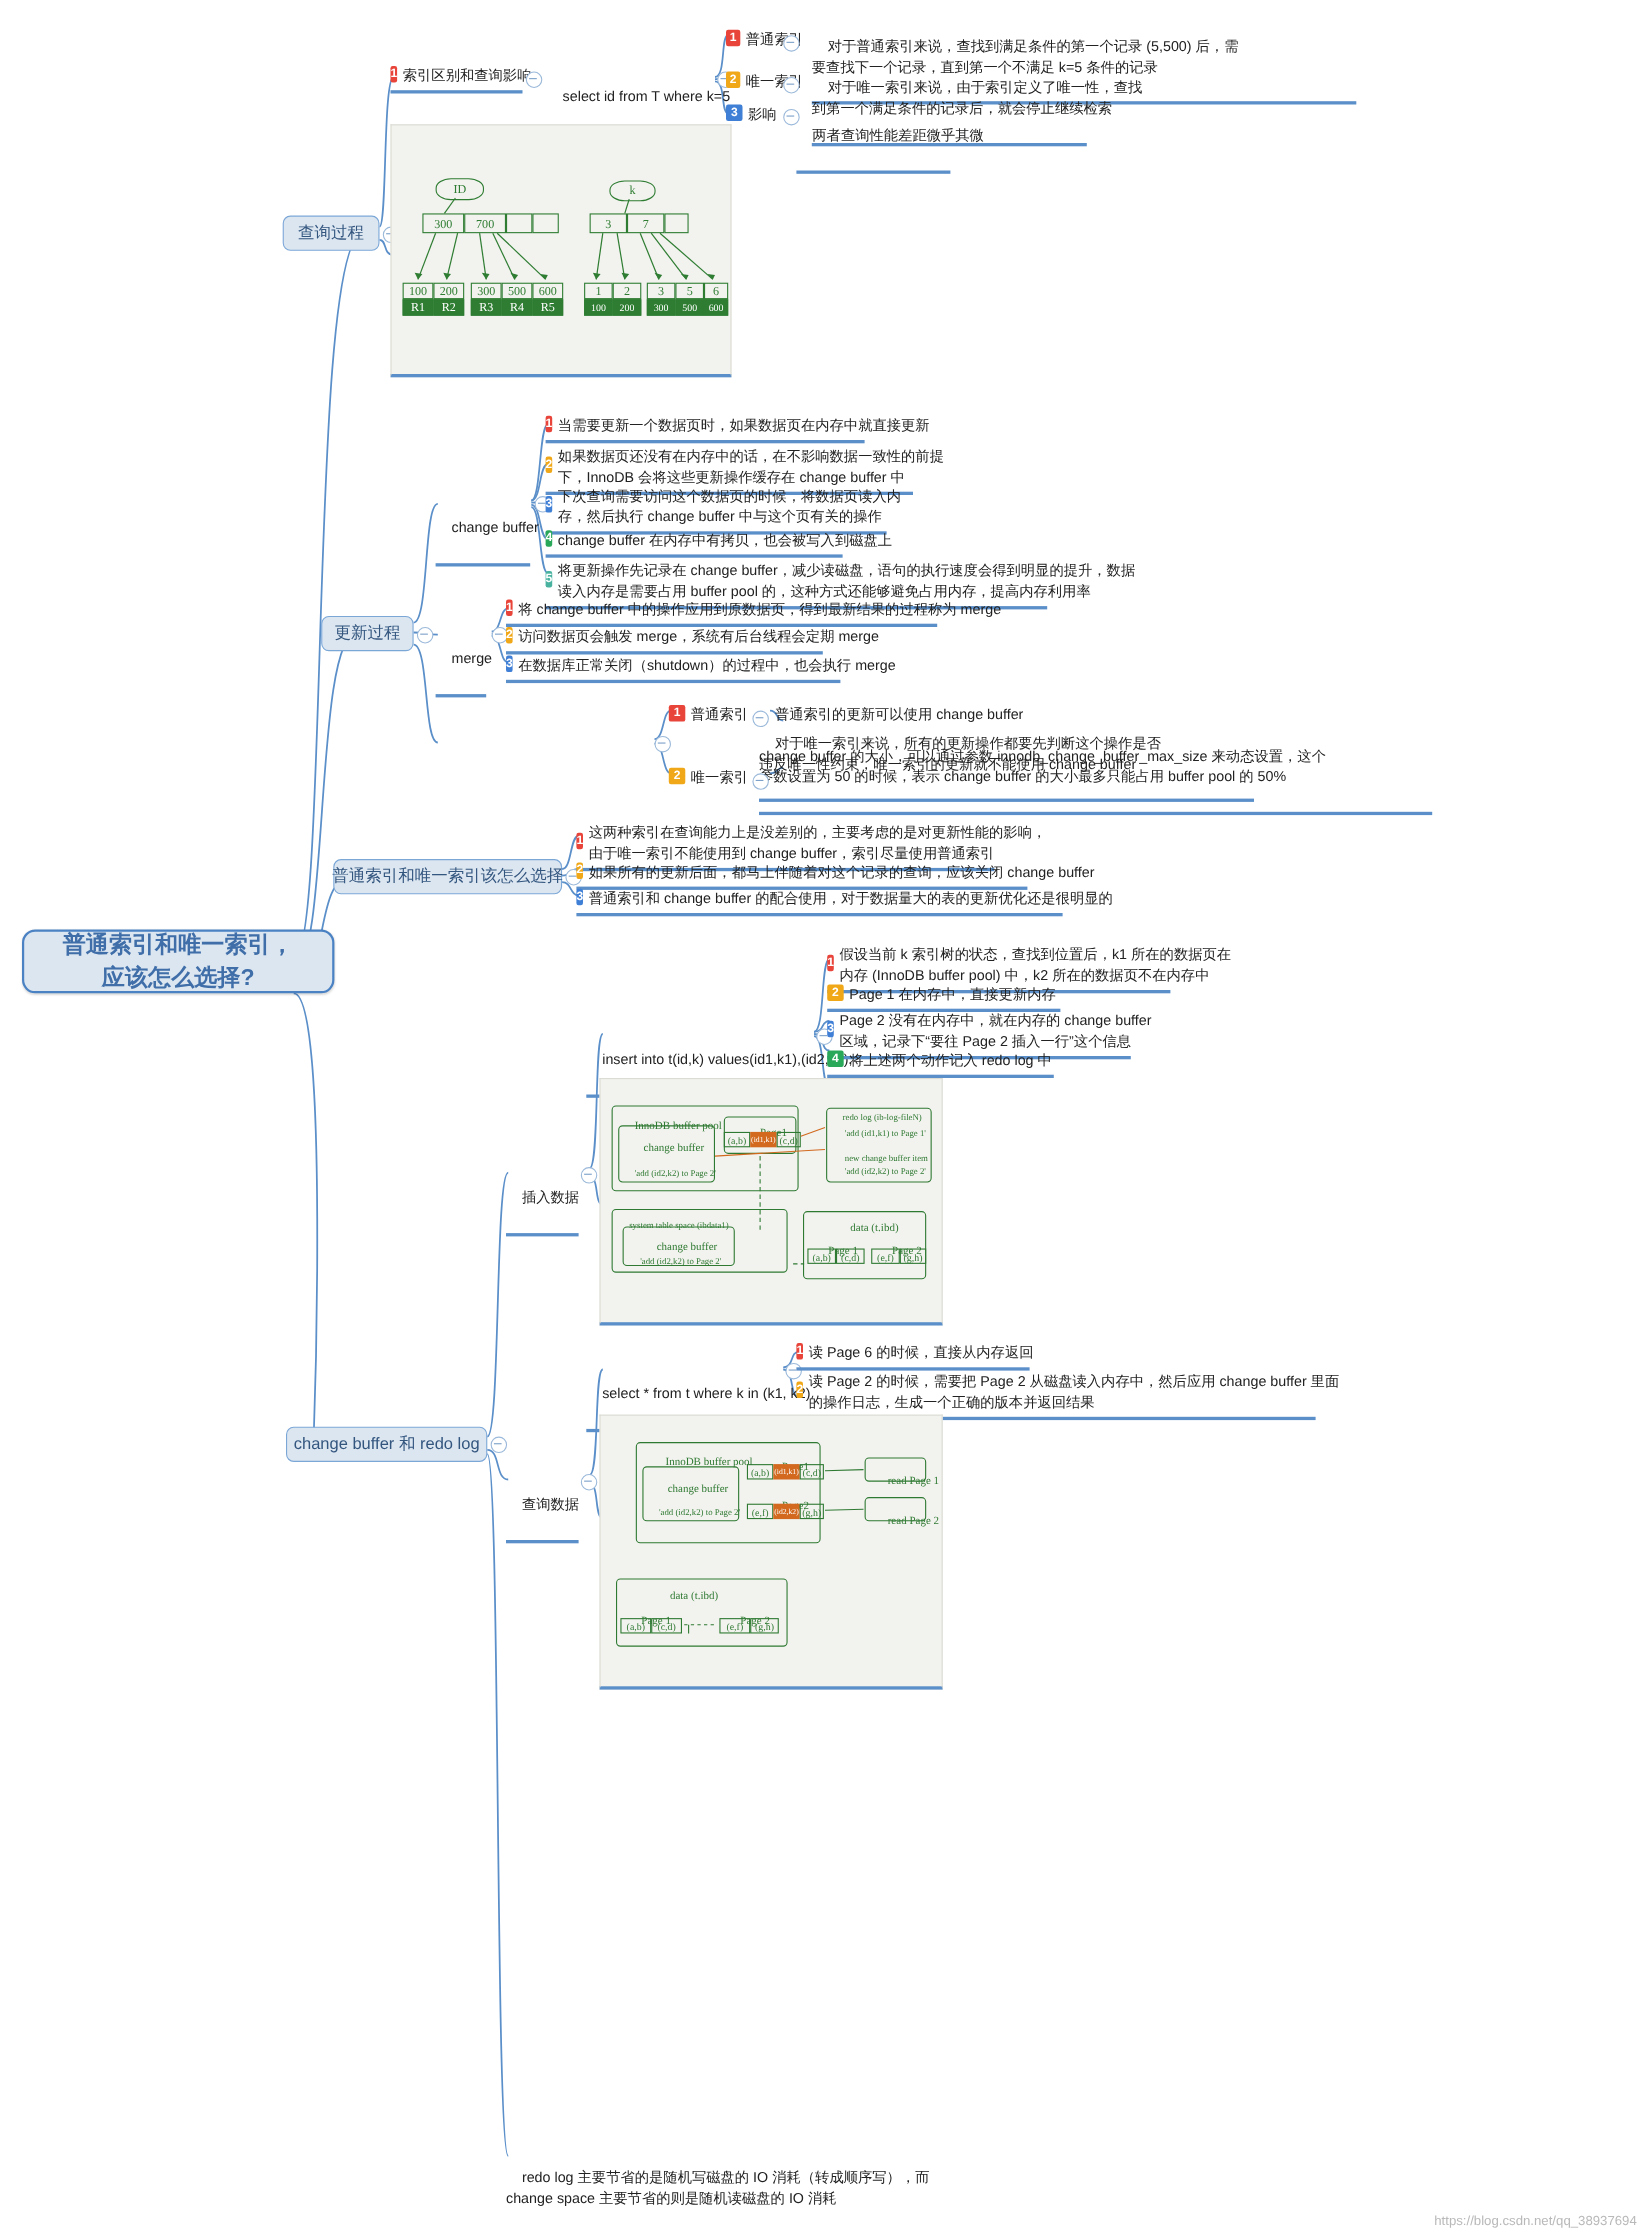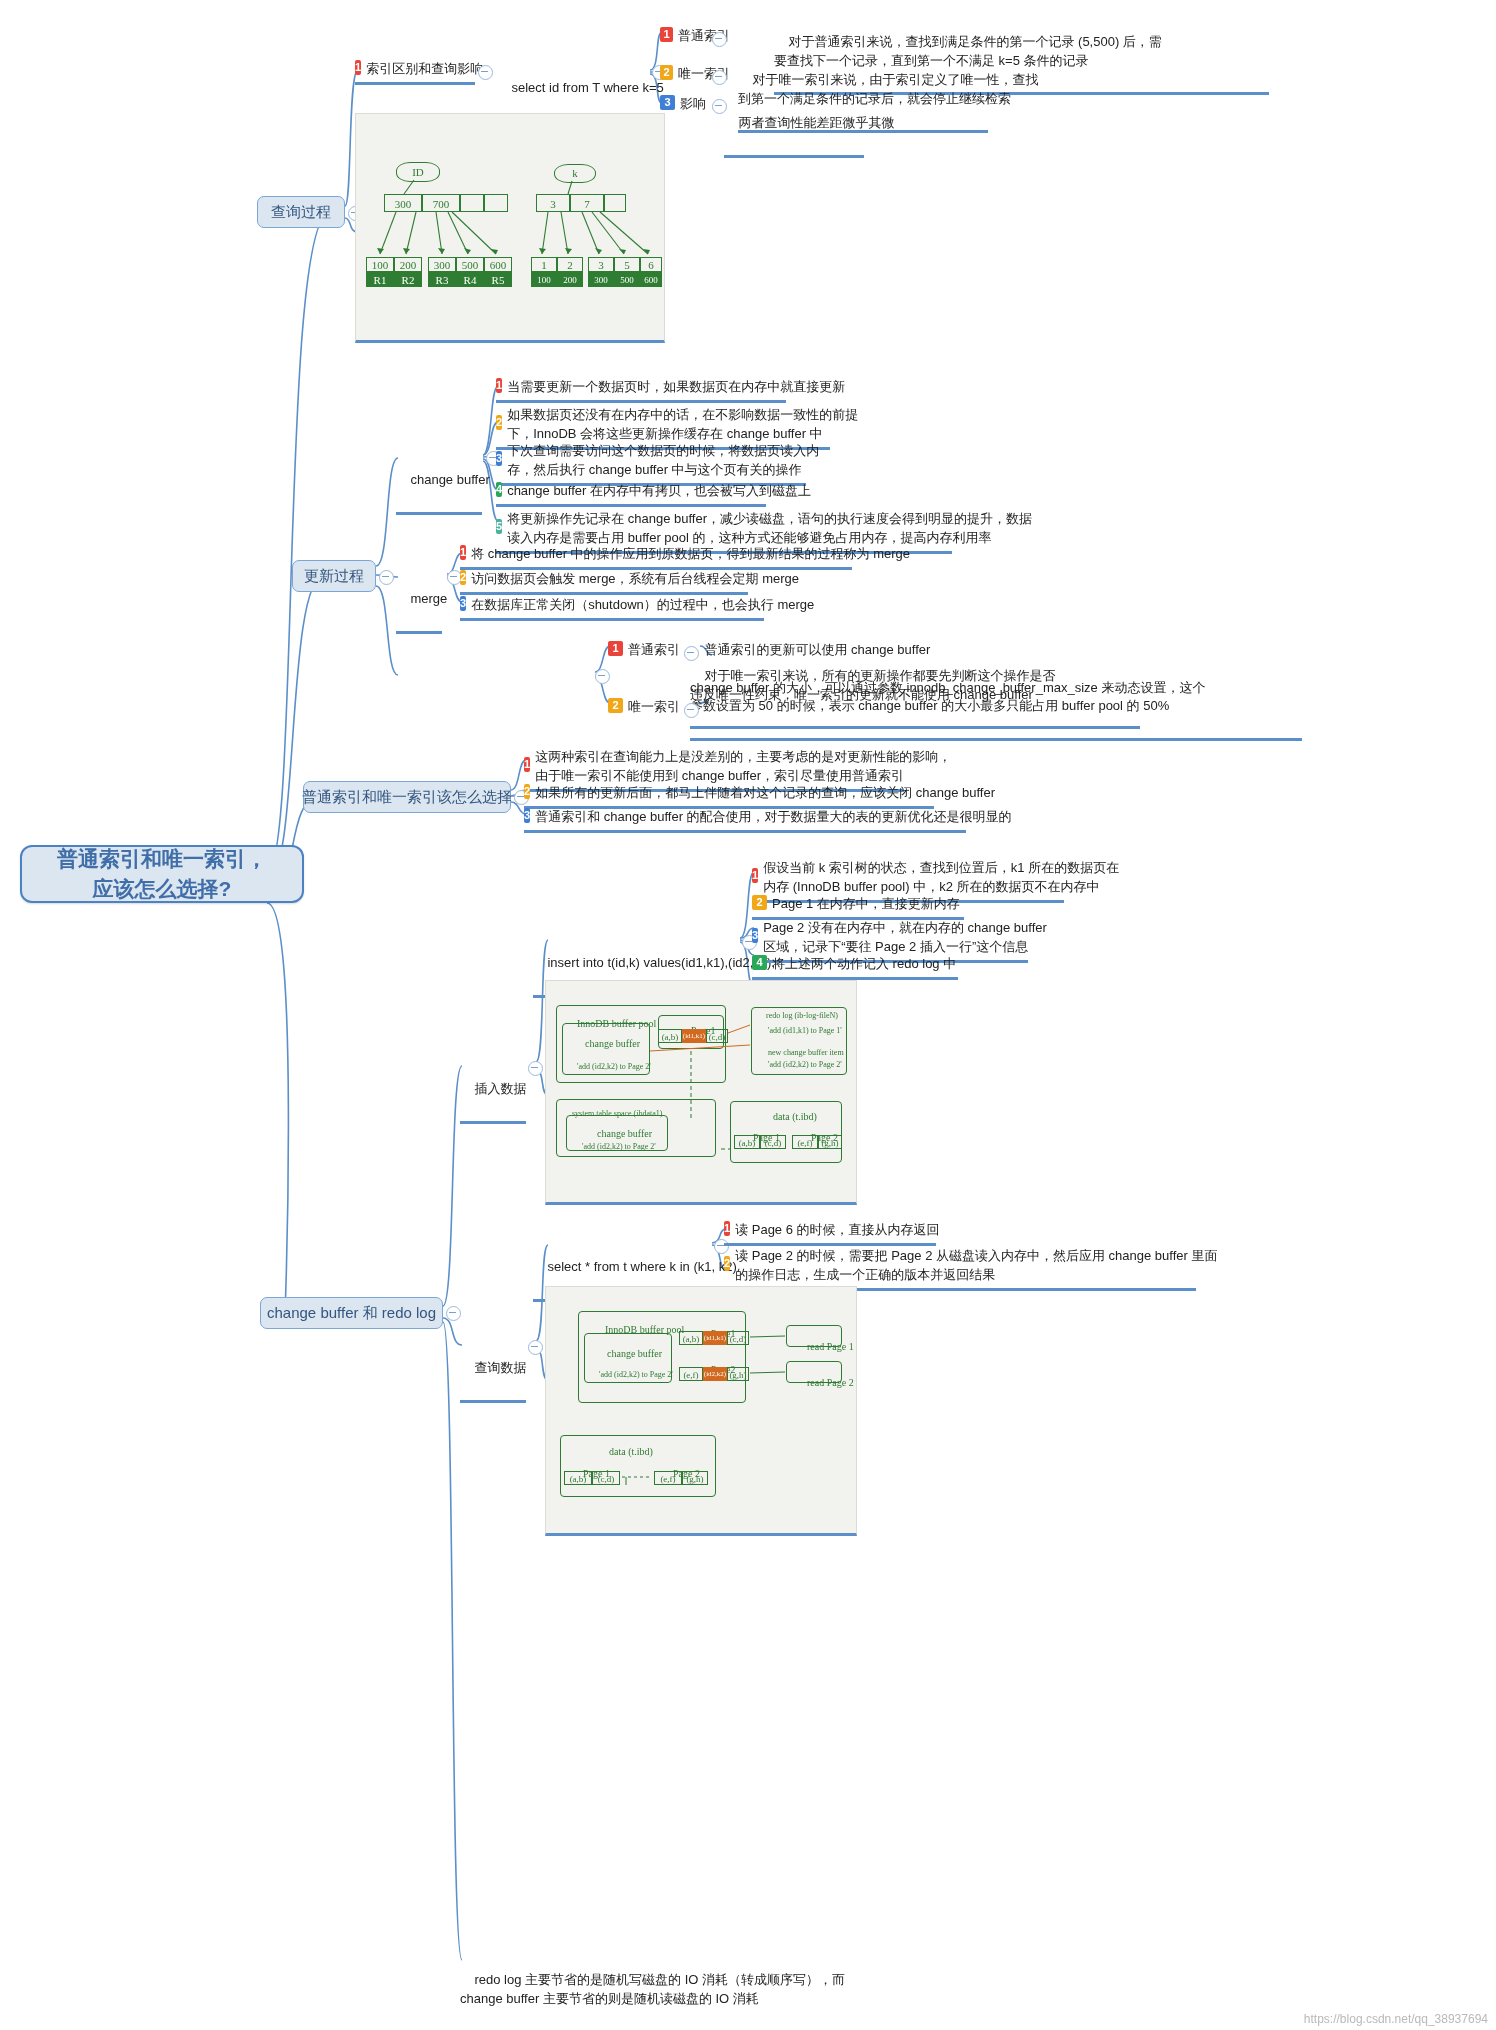--- a/index.html
+++ b/index.html
@@ -177,21 +177,21 @@
   <div class="node plain" style="left:497px;top:58px;width:152px;">
     <span>select id from T where k=5</span>
   </div>
   <div class="toggle" style="left:652px;top:65px;"></div>
 
   <div class="node plain rowflex nobar" style="left:660px;top:25px;width:70px;">
     <span class="badge b1">1</span>
     <span class="txt">普通索引</span>
   </div>
   <div class="toggle" style="left:712px;top:32px;"></div>
-  <div class="node leaf" style="left:738px;top:12px;width:495px;margin-left:36px;">
+  <div class="node leaf" style="left:738px;top:12px;width:495px;">
     <span>对于普通索引来说，查找到满足条件的第一个记录 (5,500) 后，需
 要查找下一个记录，直到第一个不满足 k=5 条件的记录</span>
   </div>
 
   <div class="node plain rowflex nobar" style="left:660px;top:63px;width:70px;">
     <span class="badge b2">2</span>
     <span class="txt">唯一索引</span>
   </div>
   <div class="toggle" style="left:712px;top:70px;"></div>
   <div class="node leaf" style="left:738px;top:50px;width:250px;">
@@ -547,20 +547,20 @@
         <path d="M80 190 L 80 198"></path>
       </g>
       <g stroke="#2f7a33" stroke-width="1" fill="none" stroke-dasharray="3 3">
         <path d="M76 190 L 106 190"></path>
       </g>
     </svg>
   </div>
 
   <div class="node plain nobar" style="left:460px;top:1950px;width:560px;">
     <span>redo log 主要节省的是随机写磁盘的 IO 消耗（转成顺序写），而
-change buffer 主要节省的则是随机读磁盘的 IO 消耗</span>
+change space 主要节省的则是随机读磁盘的 IO 消耗</span>
   </div>
 
   <div class="watermark">
     <span>https://blog.csdn.net/qq_38937694</span>
   </div>
 
 </div>
 
 </body></html>

